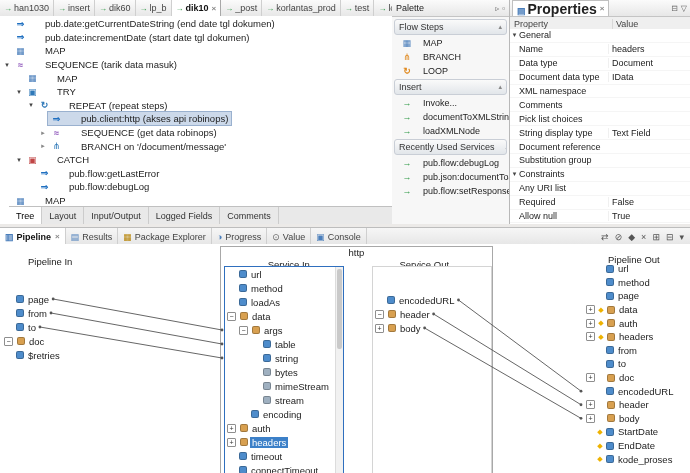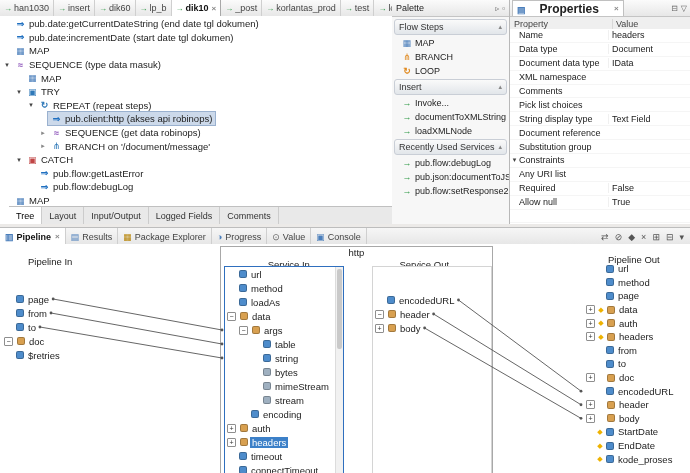--- a/index.html
+++ b/index.html
@@ -17,21 +17,21 @@
   .tclose::before{content:"×";}
   .etab.active .tclose,.btab.active .tclose{display:inline;}
   .tabicon{font-size:8px;}
   .tabicon::before{content:"→";color:#2e9a46;font-weight:bold;}
 
   #flow-tree{position:absolute;top:16px;left:0;right:0;bottom:17px;overflow:hidden;background:#fff;padding-top:1px;}
   .trow{display:flex;align-items:center;height:13.6px;padding-left:2px;white-space:nowrap;}
   .texp{width:10px;flex:none;text-align:center;font-size:7px;color:#444;}
   .exp-open::before{content:"▾";}
   .exp-closed::before{content:"▸";color:#888;}
-  .tcontent{display:inline-flex;align-items:center;gap:3px;padding:0 3px;height:13px;}
+  .tcontent{display:inline-flex;align-items:center;gap:19px;padding:0 3px;height:13px;}
   .trow.selected .tcontent{background:#ccd9ea;outline:1px solid #9ab1cf;}
   .sic{width:11px;flex:none;text-align:center;font-size:9px;}
   .tlabel{font-size:9.5px;}
 
   .ic-invoke::before{content:"⇒";color:#1f6fc0;font-weight:bold;}
   .ic-map::before{content:"▦";color:#4a7ebb;}
   .ic-sequence::before{content:"≈";color:#8a50b8;font-weight:bold;}
   .ic-try::before{content:"▣";color:#2e78b8;}
   .ic-catch::before{content:"▣";color:#c04545;}
   .ic-repeat::before{content:"↻";color:#2e78b8;font-weight:bold;}
@@ -51,34 +51,34 @@
                   border-top:1px solid #c0c0c0;display:flex;align-items:stretch;}
   .vtab{display:flex;align-items:center;padding:0 7px;border-right:1px solid #ccc;font-size:9px;color:#333;}
   .vtab.active{background:#fff;color:#000;}
 
   
   #palette{position:absolute;left:392px;top:0;width:117px;height:224px;background:#f7f7f7;border-right:1px solid #b8b8b8;}
   #palette-header{height:16px;display:flex;align-items:center;gap:3px;padding:0 4px;font-size:9px;
                   background:linear-gradient(#fbfbfb,#e7e7e7);border-bottom:1px solid #c4c4c4;}
   .hicons{margin-left:auto;display:flex;gap:3px;color:#666;font-size:8px;}
   #palette-rows{position:absolute;top:16px;left:0;right:0;bottom:0;overflow:hidden;padding-top:2px;}
-  .palrow{display:flex;align-items:center;height:14px;padding:0 4px 0 10px;font-size:9px;gap:3px;white-space:nowrap;overflow:hidden;text-align:center;}
+  .palrow{display:flex;align-items:center;height:14px;padding:0 4px 0 10px;font-size:9px;gap:11px;white-space:nowrap;overflow:hidden;text-align:center;}
   .palrow.header{height:14px;margin:1px 2px;padding:0 4px;background:linear-gradient(#fafafa,#e2e6ea);
                  border:1px solid #c9ced6;border-radius:3px;color:#333;}
   .pal-chev{display:none;margin-left:auto;color:#888;font-size:7px;}
   .palrow.header .pal-chev{display:inline;}
   .pal-chev::before{content:"▴";}
   .palrow .js-icon{width:10px;text-align:center;font-size:9px;flex:none;}
 
   
   #properties{position:absolute;left:509px;top:0;width:181px;height:224px;background:#f2f2f2;border-left:1px solid #b8b8b8;}
   #props-header{height:16px;display:flex;align-items:center;padding:0 4px 0 2px;
                 background:linear-gradient(#fbfbfb,#e7e7e7);border-bottom:1px solid #c4c4c4;}
-  .props-tab{display:flex;align-items:center;gap:14px;background:#fff;border:1px solid #c0c0c0;border-bottom:none;
-             height:15px;padding:0 4px;font-size:12px;font-weight:bold;}
+  .props-tab{display:flex;align-items:center;gap:2px;background:#fff;border:1px solid #c0c0c0;border-bottom:none;
+             height:15px;padding:0 4px;font-size:14px;font-weight:bold;}
   .props-tab .tclose{display:inline;}
   #props-colhead{display:flex;height:13px;border-bottom:1px solid #d8d8d8;background:#efefef;font-size:9px;color:#444;align-items:center;}
   #props-colhead .c1{width:98px;padding-left:4px;}
   #props-colhead .c2{flex:1;border-left:1px solid #d8d8d8;padding-left:3px;}
   #props-rows{position:absolute;top:29px;left:0;right:0;bottom:0;overflow:hidden;background:#fff;}
   .proprow{display:flex;align-items:center;height:12.9px;font-size:9px;border-bottom:1px solid #f5f5f5;white-space:nowrap;}
   .pexp{width:9px;flex:none;text-align:center;font-size:7px;color:#444;}
   .proprow.group .pexp::before{content:"▾";}
   .propname{width:89px;overflow:hidden;}
   .propval{flex:1;overflow:hidden;border-left:1px solid #f0f0f0;padding-left:3px;}
@@ -200,21 +200,21 @@
           <span class="js-exp texp"></span>
           <span class="tcontent">
             <span class="js-icon sic ic-map"></span>
             <span class="tlabel">MAP</span>
           </span>
         </div>
         <div class="trow">
           <span class="js-exp texp exp-open"></span>
           <span class="tcontent">
             <span class="js-icon sic ic-sequence"></span>
-            <span class="tlabel">SEQUENCE (type data masuk)</span>
+            <span class="tlabel">SEQUENCE (tarik data masuk)</span>
           </span>
         </div>
         <div class="trow" style="padding-left: 14px;">
           <span class="js-exp texp"></span>
           <span class="tcontent">
             <span class="js-icon sic ic-map"></span>
             <span class="tlabel">MAP</span>
           </span>
         </div>
         <div class="trow" style="padding-left: 14px;">
@@ -386,20 +386,25 @@
         <span>⊟</span>
         <span>▽</span>
       </span>
     </div>
     <div id="props-colhead">
       <span class="c1">Property</span>
       <span class="c2">Value</span>
     </div>
     <div id="props-rows">
 
+    <div class="proprow group">
+          <span class="pexp"></span>
+          <span class="propname">General</span>
+          <span class="propval"></span>
+        </div>
         <div class="proprow">
           <span class="pexp"></span>
           <span class="propname">Name</span>
           <span class="propval">headers</span>
         </div>
         <div class="proprow">
           <span class="pexp"></span>
           <span class="propname">Data type</span>
           <span class="propval">Document</span>
         </div>

